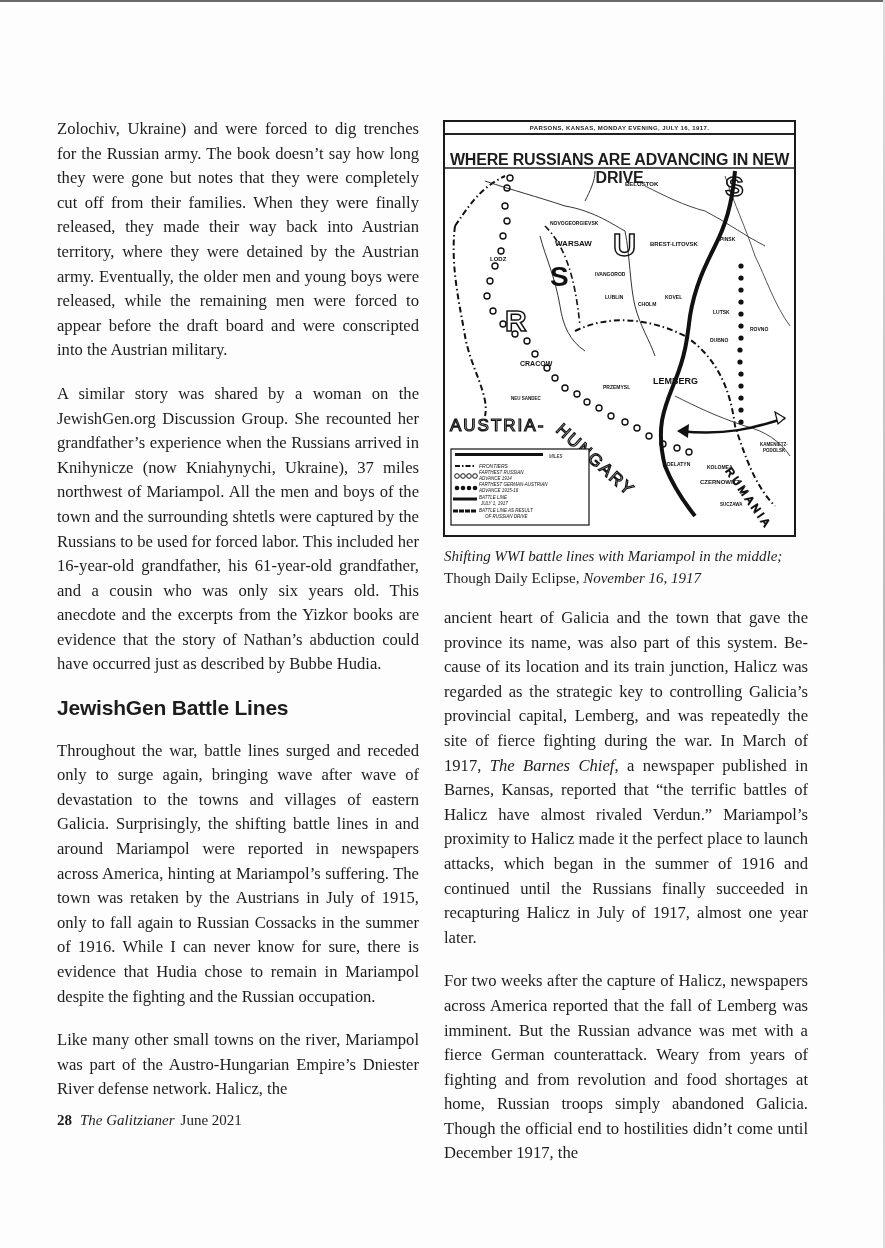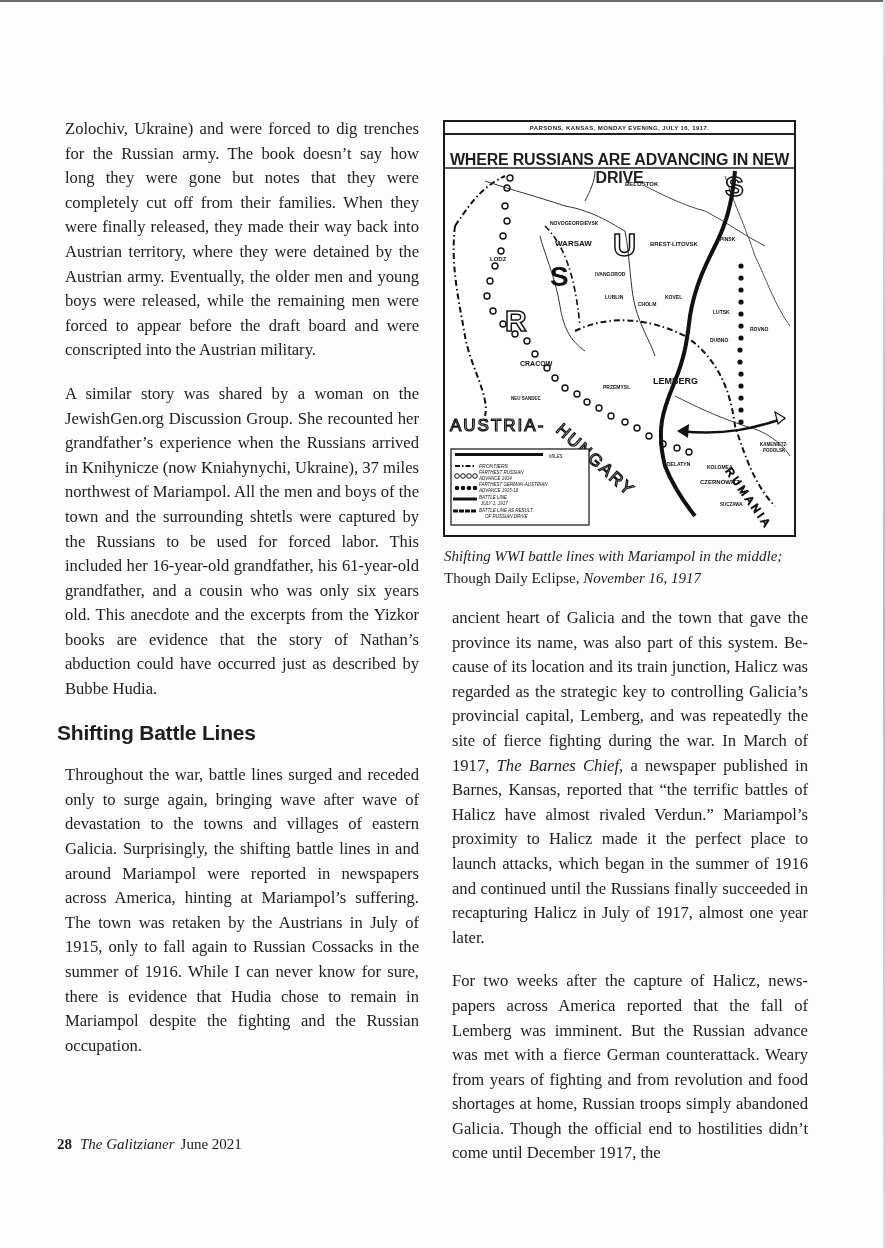--- a/index.html
+++ b/index.html
@@ -3,46 +3,47 @@
 <meta charset="utf-8">
 <style>
   html, body { margin:0; padding:0; }
   body {
     width:885px; height:1248px; background:#fdfdfd; position:relative; overflow:hidden;
     font-family:"Liberation Serif", "DejaVu Serif", serif; color:#1d1d1d;
   }
   .topline { position:absolute; left:0; top:0; width:885px; height:2px; background:#6a6a6a; }
   .rightedge { position:absolute; right:0; top:0; width:2px; height:1248px; background:linear-gradient(#ddd,#bbb,#ddd); }
   .col { position:absolute; font-size:16.6px; line-height:24.6px; text-align:justify; hyphens:manual; }
-  .col p { margin:0 0 19px 8px; }
+  .col p { margin:0 0 19px 0; }
   .left { left:57px; top:117px; width:362px; }
   .right { left:444px; top:606px; width:364px; }
   h2 { font-family:"Liberation Sans", "DejaVu Sans", sans-serif; font-weight:bold; font-size:21px; margin:6px 0 18px 0; letter-spacing:-0.2px; }
   .figure { position:absolute; left:443px; top:120px; width:353px; height:417px; border:2px solid #1a1a1a; background:#fff; box-sizing:border-box; }
   .fig-paper { font-family:"Liberation Sans", sans-serif; font-size:6px; font-weight:bold; text-align:center; letter-spacing:0.4px; padding:3px 0 2px; border-bottom:2px solid #222; }
   .fig-headline { font-family:"Liberation Sans", sans-serif; font-size:16px; font-weight:bold; text-align:center; padding:16px 0 4px; letter-spacing:-0.2px; }
   .fig-map { position:absolute; left:0; top:44px; width:349px; height:369px; }
   .caption { position:absolute; left:444px; top:545px; width:360px; font-size:15px; line-height:22px; }
   .caption i { font-style:italic;text-align:right; }
-  .footer { position:absolute; left:57px; top:1136px; font-size:15px; }
+  .footer { position:absolute; left:57px; top:1112px; font-size:15px; }
   .footer .pg { font-weight:bold; margin-right:8px; }
   .footer .mag { font-style:italic; margin-right:6px; }
   i.it { }
 </style>
 </head>
 <body>
 
 <div class="topline"></div>
 <div class="rightedge"></div>
 
 <div class="col left">
   <p>Zolochiv, Ukraine) and were forced to dig trenches for the Russian army. The book doesn’t say how long they were gone but notes that they were completely cut off from their families. When they were finally released, they made their way back into Austrian territory, where they were de­tained by the Austrian army. Eventually, the older men and young boys were released, while the re­maining men were forced to appear before the draft board and were conscripted into the Aus­trian military.</p>
   <p>A similar story was shared by a woman on the JewishGen.org Discussion Group. She recounted her grandfather’s experience when the Russians arrived in Knihynicze (now Kniahynychi, Ukraine), 37 miles northwest of Mariampol. All the men and boys of the town and the surrounding shtetls were captured by the Russians to be used for forced labor. This included her 16-year-old grandfather, his 61-year-old grandfather, and a cousin who was only six years old. This anecdote and the excerpts from the Yizkor books are evi­dence that the story of Nathan’s abduction could have occurred just as described by Bubbe Hudia.</p>
-  <h2>Shifting Battle Lines</h2>
+  <h2>JewishGen Battle Lines</h2>
   <p>Throughout the war, battle lines surged and re­ceded only to surge again, bringing wave after wave of devastation to the towns and villages of eastern Galicia. Surprisingly, the shifting battle lines in and around Mariampol were reported in newspapers across America, hinting at Mari­ampol’s suffering. The town was retaken by the Austrians in July of 1915, only to fall again to Rus­sian Cossacks in the summer of 1916. While I can never know for sure, there is evidence that Hudia chose to remain in Mariampol despite the fighting and the Russian occupation.</p>
+  <p>Like many other small towns on the river, Mari­ampol was part of the Austro-Hungarian Empire’s Dniester River defense network. Halicz, the</p>
 </div>
 
 <div class="figure">
   <div class="fig-paper">PARSONS, KANSAS, MONDAY EVENING, JULY 16, 1917.</div>
   <div class="fig-headline">WHERE RUSSIANS ARE ADVANCING IN NEW DRIVE</div>
   <svg class="fig-map" viewBox="0 0 349 369" xmlns="http://www.w3.org/2000/svg">
     <line x1="0" y1="2" x2="349" y2="2" stroke="#222" stroke-width="1.5"></line>
 
     <path d="M10,60 C5,100 15,140 20,170 C25,200 45,230 40,250" fill="none" stroke="#111" stroke-width="2" stroke-dasharray="6,3,1.5,3"></path>
     <path d="M10,60 C30,30 40,20 60,10" fill="none" stroke="#111" stroke-width="2" stroke-dasharray="6,3,1.5,3"></path>

